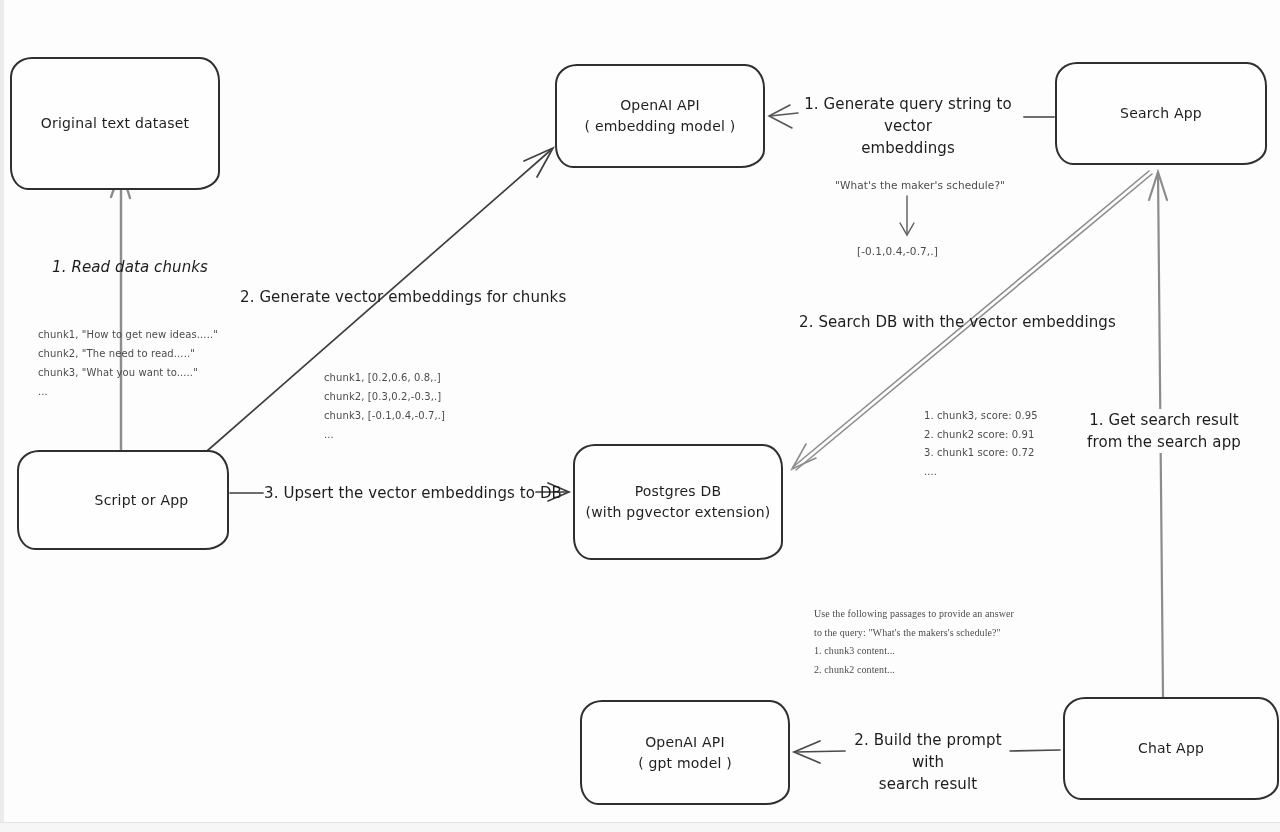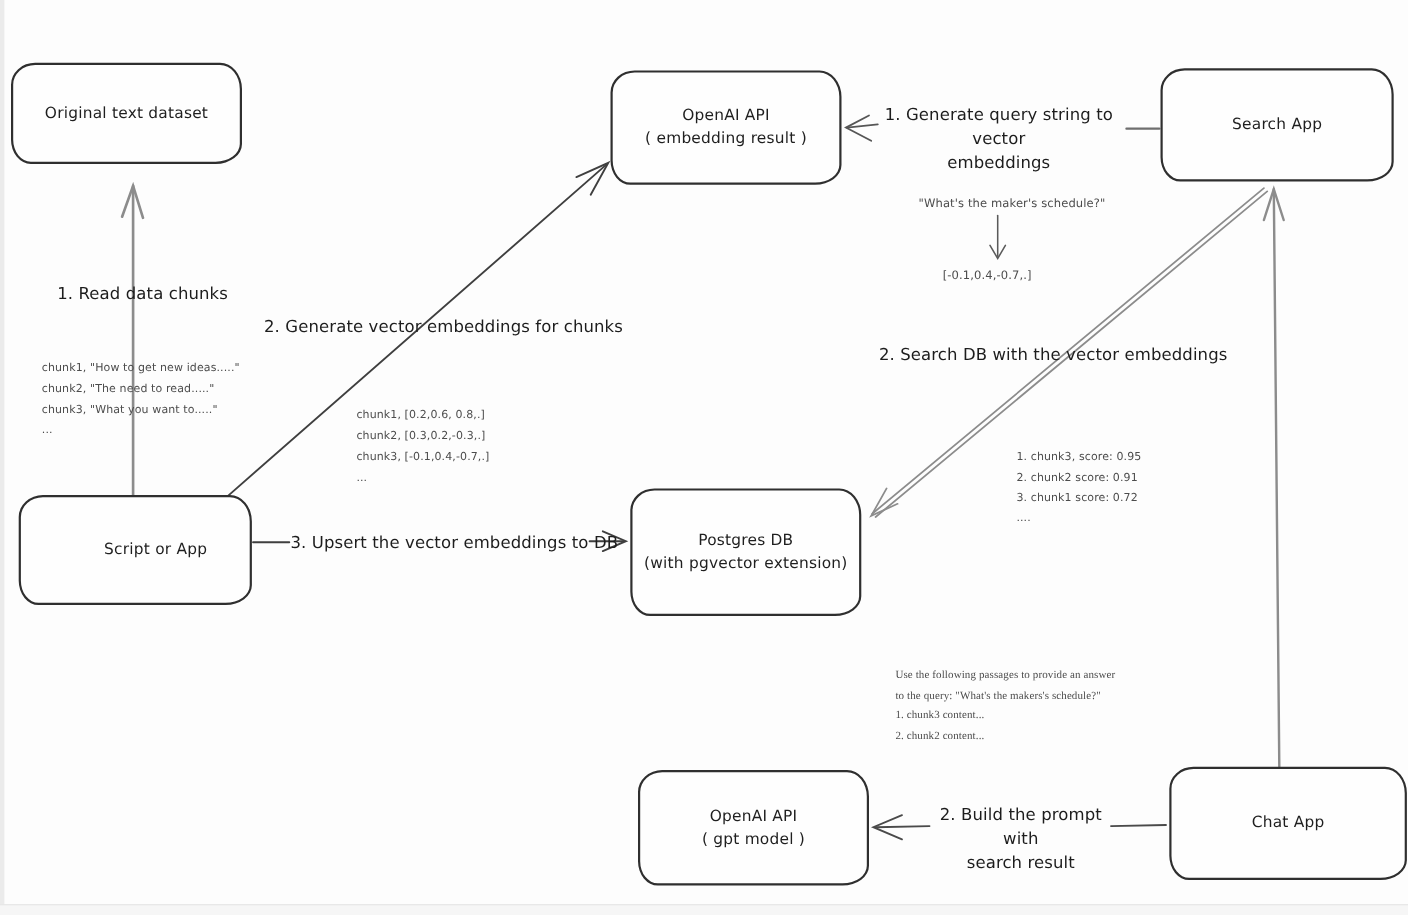--- a/index.html
+++ b/index.html
@@ -102,27 +102,27 @@
       <polyline points="1149,200 1158,172 1167,200"></polyline>
     </g>
 
     <g stroke="#4a4a4a" stroke-width="1.7" fill="none" stroke-linecap="round">
       <line x1="1010" y1="751" x2="1060" y2="750"></line>
       <line x1="845" y1="751" x2="796" y2="752"></line>
       <polyline points="820,741 794,752 820,763"></polyline>
     </g>
   </svg>
 
-  <div class="node" style="left:10px; top:57px; width:210px; height:92px;">
+  <div class="node" style="left:10px; top:57px; width:210px; height:133px;">
     <span>Original text dataset</span>
   </div>
 
   <div class="node" style="left:555px; top:64px; width:210px; height:104px;">
     <span>OpenAI API</span>
-    <span>( embedding result )</span>
+    <span>( embedding model )</span>
   </div>
 
   <div class="node" style="left:1055px; top:62px; width:212px; height:103px;align-items:center;">
     <span>Search App</span>
   </div>
 
   <div class="node" style="left:17px; top:450px; width:212px; height:100px;padding-left:37px;">
     <span>Script or App</span>
   </div>
 
@@ -133,33 +133,37 @@
 
   <div class="node" style="left:580px; top:700px; width:210px; height:105px;">
     <span>OpenAI API</span>
     <span>( gpt model )</span>
   </div>
 
   <div class="node" style="left:1063px; top:697px; width:216px; height:103px;">
     <span>Chat App</span>
   </div>
 
-  <div class="flow-label" style="left:52px; top:256px;">1. Read data chunks</div>
+  <div class="flow-label" style="left:52px; top:256px;font-style:italic;">1. Read data chunks</div>
 
   <div class="flow-label" style="left:240px; top:286px;">2. Generate vector embeddings for chunks</div>
 
   <div class="flow-label" style="left:264px; top:482px;">3. Upsert the vector embeddings  to DB</div>
 
   <div class="flow-label center" style="left:788px; top:93px; width:240px;">
     <div>1. Generate query string to vector</div>
     <div>embeddings</div>
   </div>
 
   <div class="flow-label" style="left:799px; top:311px;">2. Search DB with the vector embeddings</div>
 
+  <div class="flow-label center bg-white" style="left:1083px; top:409px; width:162px;">
+    <div>1. Get search result</div>
+    <div>from the search app</div>
+  </div>
 
   <div class="flow-label center" style="left:843px; top:729px; width:170px;">
     <div>2. Build the prompt with</div>
     <div>search result</div>
   </div>
 
   <div class="annotation" style="left:38px; top:325px;">
     <div>chunk1, "How to get new ideas....."</div>
     <div>chunk2, "The need to read....."</div>
     <div>chunk3, "What you want to....."</div>

